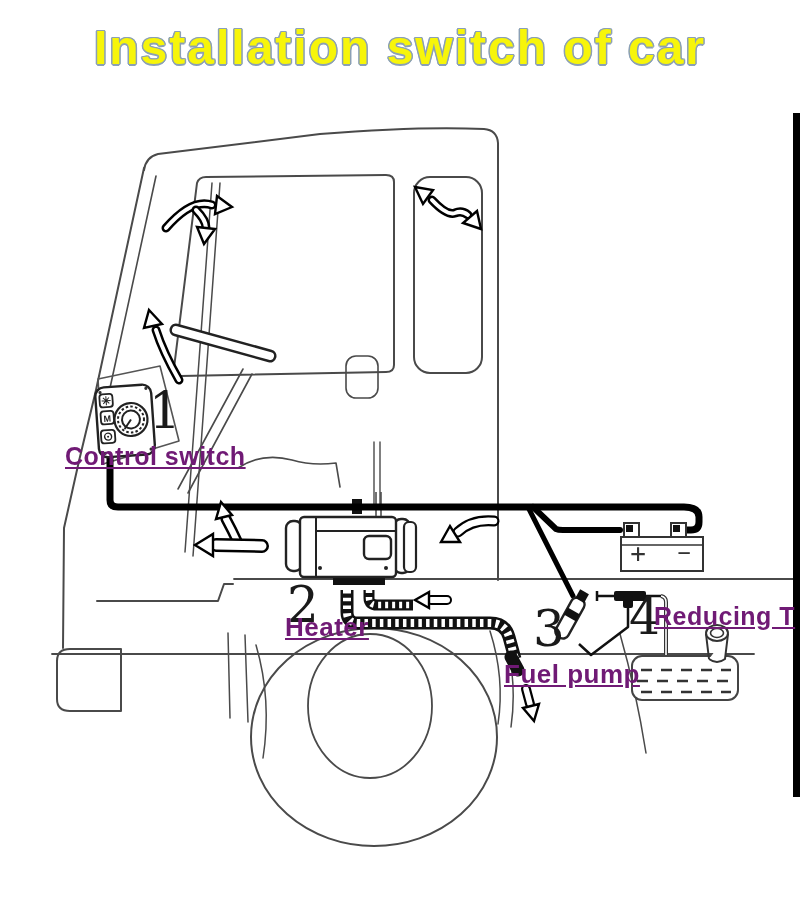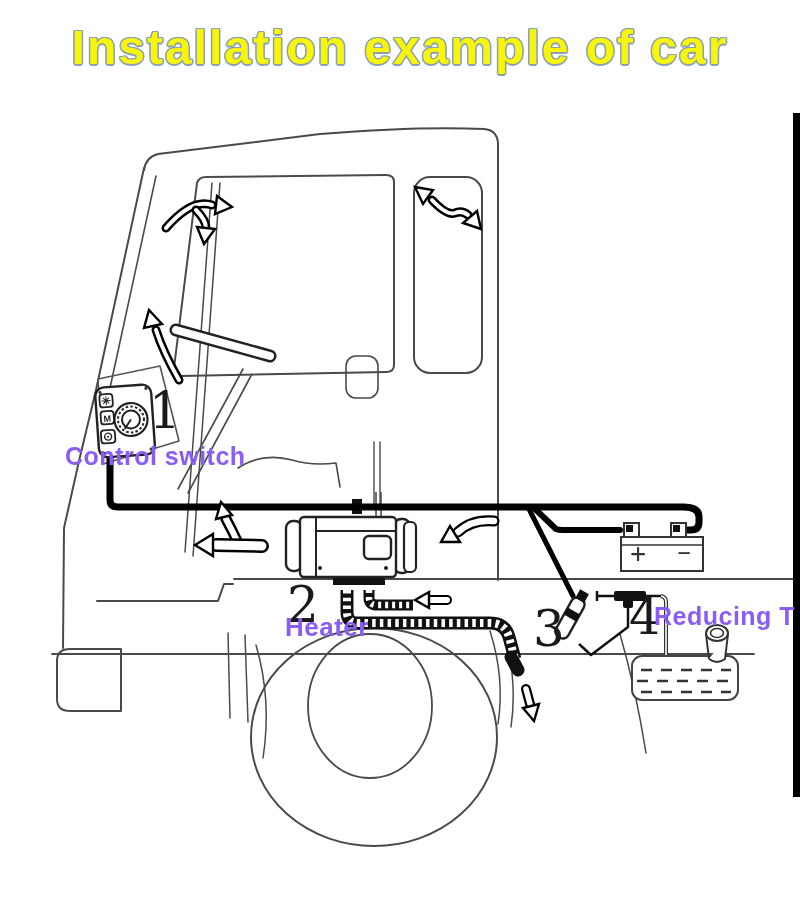--- a/index.html
+++ b/index.html
@@ -6,21 +6,21 @@
   #stage{position:relative;width:800px;height:911px;background:#fff;overflow:hidden;
          font-family:"Liberation Sans",sans-serif;}
   #art{position:absolute;left:0;top:0;}
   .title{position:absolute;left:0;top:20px;width:800px;text-align:center;
          font-family:"Liberation Sans",sans-serif;font-weight:bold;font-size:48px;letter-spacing:2px;
          color:#F7F50A;
          text-shadow:-1.5px 0 #8BA0B5,1.5px 0 #8BA0B5,0 -1.5px #8BA0B5,0 1.5px #8BA0B5,
                      -1px -1px #8BA0B5,1px -1px #8BA0B5,-1px 1px #8BA0B5,1px 1px #8BA0B5;
          white-space:nowrap;}
   .plabel{position:absolute;font-family:"Liberation Sans",sans-serif;font-weight:bold;
-          font-size:26px;color:#8b5cf6;letter-spacing:0.5px;white-space:nowrap;line-height:1;}
+          font-size:26px;color:#701a75;letter-spacing:0.5px;white-space:nowrap;line-height:1;text-decoration:underline;}
   .pnum{position:absolute;font-family:"DejaVu Serif","Liberation Serif",serif;
         font-size:50px;color:#1a1a1a;line-height:1;white-space:nowrap;}
   .lbl-control{left:65px;top:444px;font-size:25px;}
   .lbl-heater{left:285px;top:614px;}
   .lbl-fuelpump{left:504px;top:661px;}
   .lbl-reducingt{left:654px;top:604px;font-size:25px;}
   .num-1{left:149px;top:386px;}
   .num-2{left:287px;top:580px;}
   .num-3{left:533px;top:604px;}
   .num-4{left:629px;top:592px;}
@@ -223,25 +223,26 @@
       <circle cx="107" cy="435.5" r="1" fill="#222"></circle>
       <circle cx="102" cy="391" r="1.6" fill="#333"></circle>
       <circle cx="148" cy="390" r="1.6" fill="#333"></circle>
       <circle cx="103" cy="452" r="1.6" fill="#333"></circle>
       <circle cx="149" cy="451" r="1.6" fill="#333"></circle>
     </g>
 
     <rect x="793" y="113" width="7" height="684" fill="#000"></rect>
   </svg>
 
-  <div class="title">Installation example of car</div>
+  <div class="title">Installation switch of car</div>
 
   <div class="pnum num-1">1</div>
   <div class="plabel lbl-control">Control switch</div>
 
   <div class="pnum num-2">2</div>
   <div class="plabel lbl-heater">Heater</div>
 
   <div class="pnum num-3">3</div>
+  <div class="plabel lbl-fuelpump">Fuel pump</div>
 
   <div class="pnum num-4">4</div>
   <div class="plabel lbl-reducingt">Reducing T</div>
 </div>
 
 </body></html>

